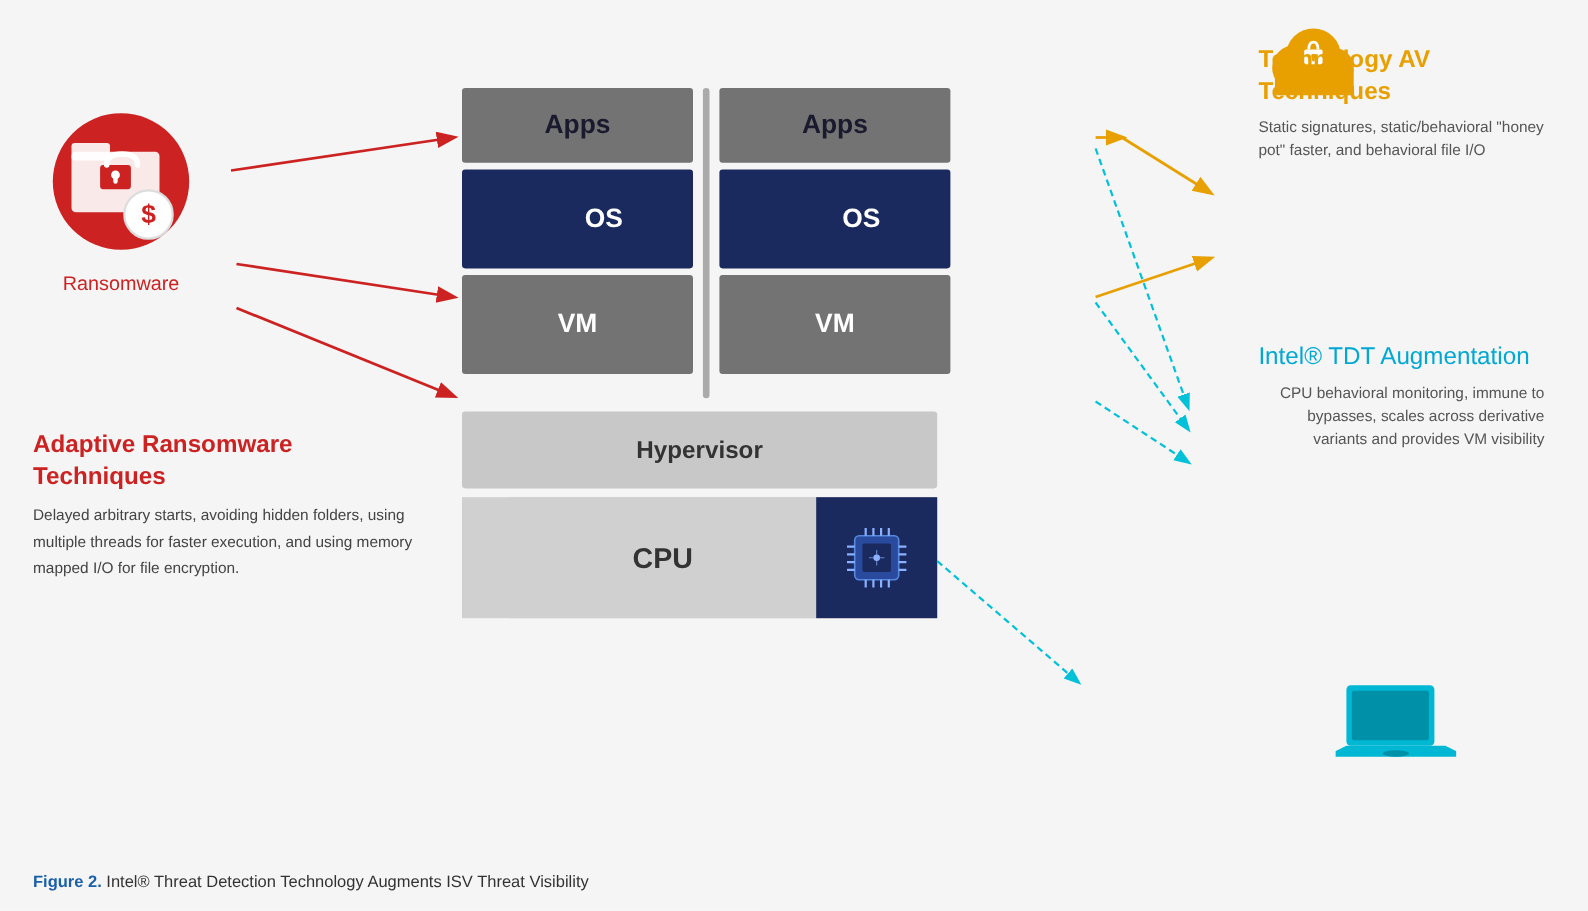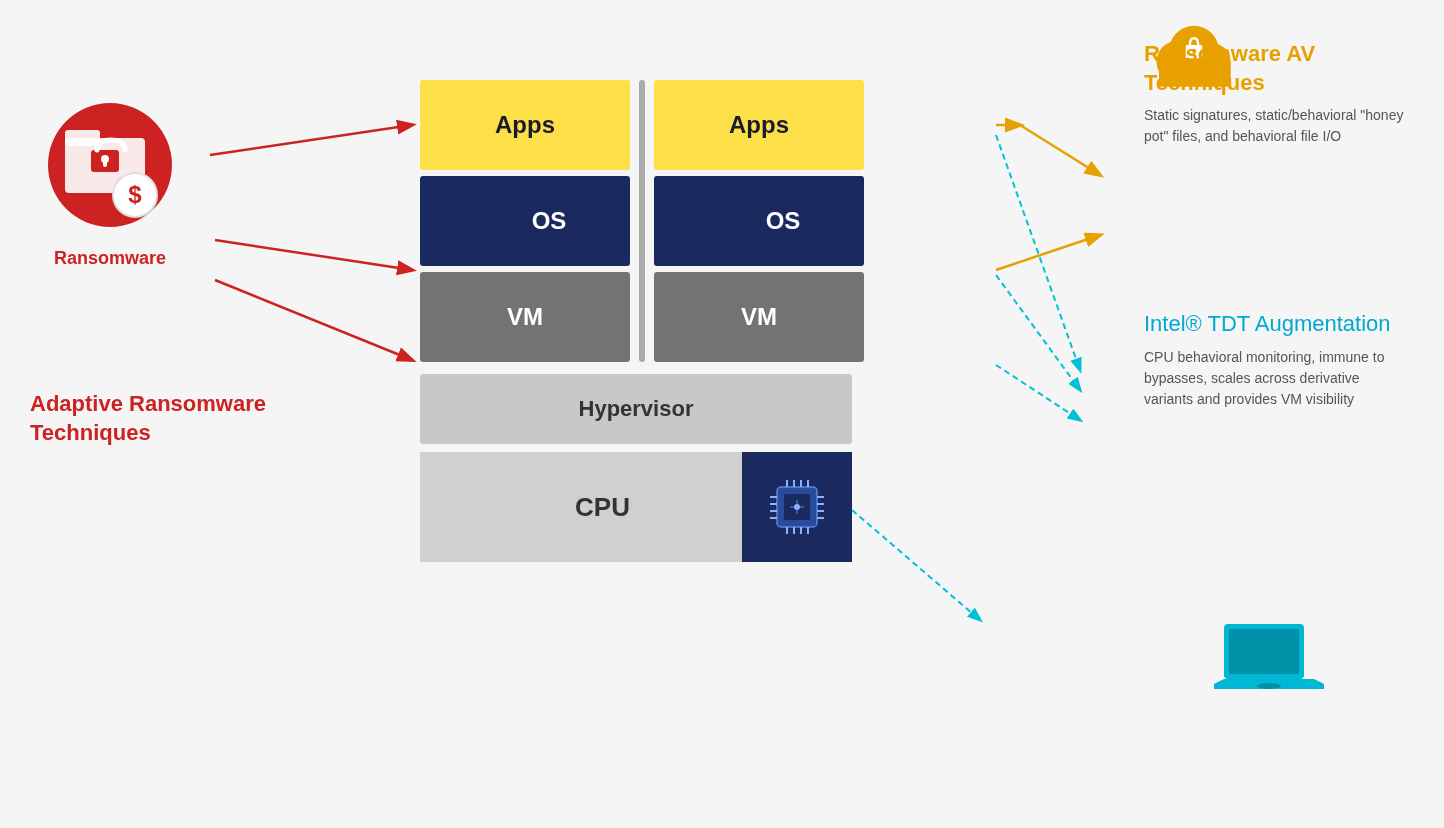--- a/index.html
+++ b/index.html
@@ -31,21 +31,21 @@
       align-items: center;
     }
     .ransomware-icon {
       width: 140px;
       height: 140px;
       position: relative;
     }
     .ransomware-label {
       color: #cc2222;
       font-size: 18px;
-      font-weight: bold;
+      font-weight: normal;
       margin-top: 8px;
       text-align: right;
     }
 
     
     .arrow-layer {
       position: absolute;
       top: 0; left: 0;
       width: 100%;
       height: 100%;
@@ -72,22 +72,22 @@
     .stack-block {
       display: flex;
       align-items: center;
       justify-content: center;
       font-size: 24px;
       font-weight: bold;
       color: white;
       border-radius: 3px;
     }
     .block-apps {
-      background: #fde047;
-      height: 90px;
+      background: #737373;
+      height: 68px;
       color: #1a1a2e;
     }
     .block-os {
       background: #1a2a5e;
       height: 90px;
       padding-left: 48px;
     }
     .block-vm {
       background: #737373;
       height: 90px;
@@ -166,20 +166,21 @@
       color: #00a8d4;
       font-size: 22px;
       font-weight: normal;
       line-height: 1.3;
       margin-bottom: 8px;
     }
     .intel-tdt-desc {
       color: #555;
       font-size: 14px;
       line-height: 1.5;
+      text-align: right;
     }
 
     
     .adaptive-section {
       position: absolute;
       left: 30px;
       top: 390px;
       width: 360px;
     }
     .adaptive-title {
@@ -251,20 +252,21 @@
 
         <circle cx="95" cy="95" r="22" fill="white" stroke="#ddd" stroke-width="2"></circle>
         <text x="95" y="103" text-anchor="middle" font-size="24" fill="#cc2222" font-weight="bold">$</text>
       </svg>
     </div>
     <div class="ransomware-label">Ransomware</div>
   </div>
 
   <div class="adaptive-section">
     <div class="adaptive-title">Adaptive Ransomware Techniques</div>
+    <div class="adaptive-desc">Delayed arbitrary starts, avoiding hidden folders, using multiple threads for faster execution, and using memory mapped I/O for file encryption.</div>
   </div>
 
   <div class="stack-section">
 
     <div class="stack-column">
       <div class="stack-block block-apps">Apps</div>
       <div class="stack-block block-os">OS</div>
       <div class="stack-block block-vm">VM</div>
     </div>
 
@@ -359,34 +361,37 @@
     <circle cx="82" cy="55" r="22" fill="#e8a000"></circle>
     <rect x="18" y="55" width="86" height="30" fill="#e8a000" rx="2"></rect>
 
     <rect x="50" y="35" width="20" height="16" rx="2" fill="white"></rect>
     <path d="M55 35 Q55 27 60 27 Q65 27 65 35" stroke="white" stroke-width="3" fill="none"></path>
     <circle cx="60" cy="42" r="2.5" fill="#e8a000"></circle>
     <rect x="58.5" y="43" width="3" height="5" rx="1.5" fill="#e8a000"></rect>
   </svg>
 
   <div class="traditional-av">
-    <div class="traditional-av-title">Ransomware AV Techniques</div>
-    <div class="traditional-av-desc">Static signatures, static/behavioral "honey pot" files, and behavioral file I/O</div>
+    <div class="traditional-av-title">Technology AV Techniques</div>
+    <div class="traditional-av-desc">Static signatures, static/behavioral "honey pot" faster, and behavioral file I/O</div>
   </div>
 
   <div class="intel-tdt">
     <div class="intel-tdt-title">Intel® TDT Augmentation</div>
     <div class="intel-tdt-desc">CPU behavioral monitoring, immune to bypasses, scales across derivative variants and provides VM visibility</div>
   </div>
 
   <div class="laptop-icon">
     <svg width="110" height="85" viewBox="0 0 110 85">
 
       <rect x="10" y="5" width="80" height="55" rx="4" fill="#00b8d4"></rect>
       <rect x="15" y="10" width="70" height="45" rx="2" fill="#0090a8"></rect>
 
       <path d="M0 65 L10 60 L100 60 L110 65 L110 70 L0 70 Z" fill="#00b8d4"></path>
       <ellipse cx="55" cy="67" rx="12" ry="3" fill="#0090a8"></ellipse>
     </svg>
   </div>
 
+  <div class="figure-caption">
+    <strong>Figure 2.</strong><span> Intel® Threat Detection Technology Augments ISV Threat Visibility</span>
+  </div>
 
 </div>
 
 </body></html>

